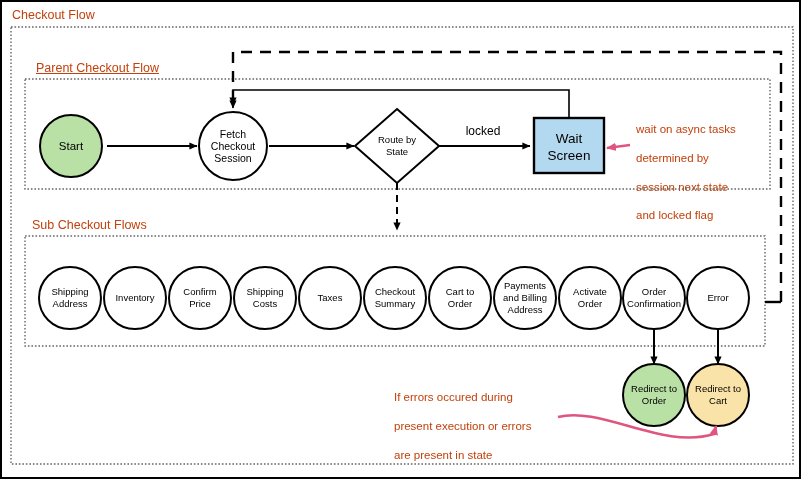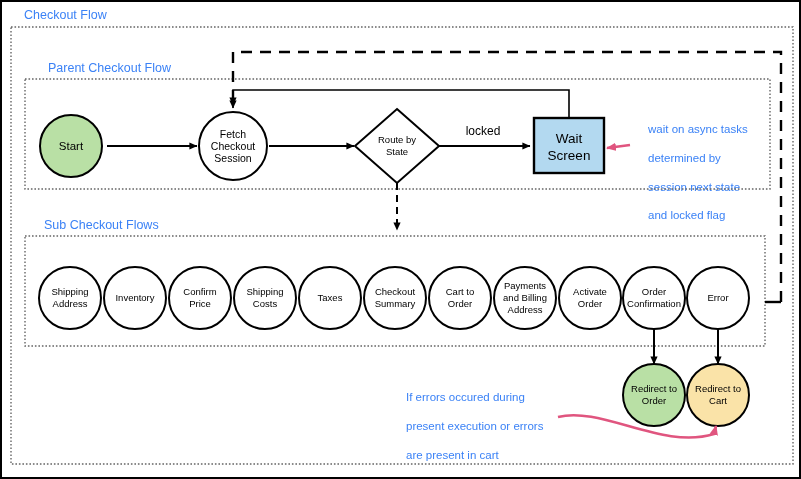--- a/index.html
+++ b/index.html
@@ -6,43 +6,43 @@
   body{font-family:"Liberation Sans",sans-serif;}
   #canvas{
     position:relative;
     width:801px;height:479px;
     background:#ffffff;
     box-sizing:border-box;
     border:2px solid #000000;
     overflow:hidden;
   }
   svg.layer{position:absolute;left:0;top:0;width:801px;height:479px;}
-  .lbl{position:absolute;color:#3b82f6;white-space:pre;line-height:1.25;margin-left:12px;}
+  .lbl{position:absolute;color:#c2410c;white-space:pre;line-height:1.25;}
   .title-lbl{font-size:12.5px;}
   .note-lbl{font-size:11.5px;}
   text{font-family:"Liberation Sans",sans-serif;fill:#000000;}
 </style>
 </head>
 <body>
 
 <div id="canvas">
 
   <div class="lbl title-lbl" style="left:10px;top:6px;">Checkout Flow</div>
 
-  <div class="lbl title-lbl" style="left:34px;top:59px;">Parent Checkout Flow</div>
+  <div class="lbl title-lbl" style="left:34px;top:59px;text-decoration:underline;">Parent Checkout Flow</div>
   <div class="lbl note-lbl" style="left:634px;top:120px;"><span>wait on async tasks</span><br>
 <span>determined by</span><br>
 <span>session next state</span><br>
 <span>and locked flag</span></div>
 
   <div class="lbl title-lbl" style="left:30px;top:216px;">Sub Checkout Flows</div>
 
   <div class="lbl note-lbl" style="left:392px;top:388px;"><span>If errors occured during</span><br>
 <span>present execution or errors</span><br>
-<span>are present in cart</span><br>
+<span>are present in state</span><br>
 <span>validation</span></div>
 
   <svg class="layer" viewBox="0 0 801 479">
     <defs>
       <marker id="arrowBlk" markerWidth="9" markerHeight="9" refX="7.6" refY="3.6" orient="auto" markerUnits="userSpaceOnUse">
         <path d="M0,0 L8,3.6 L0,7.2 z" fill="#000000"></path>
       </marker>
       <marker id="arrowPink" markerWidth="11" markerHeight="11" refX="9" refY="4.2" orient="auto" markerUnits="userSpaceOnUse">
         <path d="M0,0 L10,4.2 L0,8.4 z" fill="#e0557f"></path>
       </marker>

